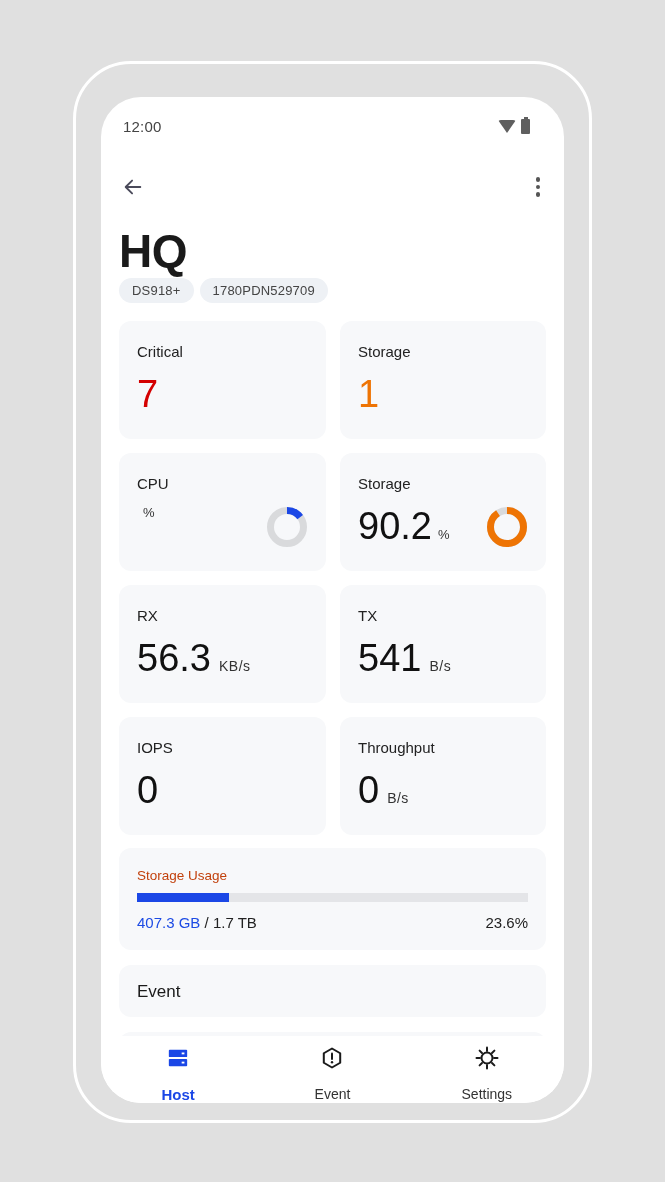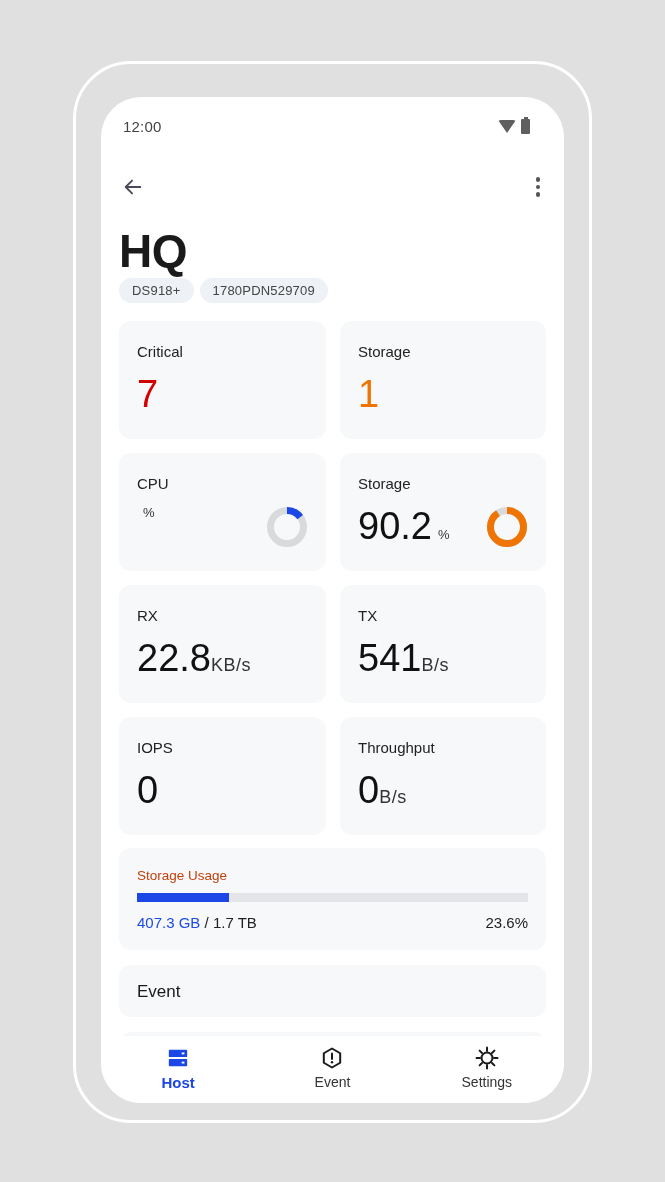--- a/index.html
+++ b/index.html
@@ -29,42 +29,42 @@
 
   .page-title { position: absolute; left: 18px; top: 127px; font-size: 46px; font-weight: bold; color: #1a1a1a; letter-spacing: -0.5px; }
   .chips { position: absolute; left: 18px; top: 181px; display: flex; gap: 6px; }
   .chip { height: 25px; padding: 0 13px; border-radius: 13px; background: #eef1f5; font-size: 13px; color: #444; display: flex; align-items: center; letter-spacing: 0.2px; }
 
   .grid { position: absolute; left: 18px; top: 224px; width: 427px; display: grid; grid-template-columns: 207px 206px; column-gap: 14px; row-gap: 14px; }
   .card { background: #f7f8fa; border-radius: 12px; height: 118px; position: relative; }
   .card-label { position: absolute; left: 18px; top: 22px; font-size: 15px; color: #222; }
   .card-value { position: absolute; left: 18px; top: 52px; font-size: 38px; color: #111; display: flex; align-items: baseline; font-weight: normal; }
   .card-value .num { font-size: 38px; }
-  .card-value .unit { font-size: 18px; color: #333; letter-spacing: 0.5px; }
+  .card-value .unit { font-size: 14px; color: #333; margin-left: 8px; letter-spacing: 0.5px; }
   .card-value .unit.small { margin-left: 6px; font-size: 13px; }
   .critical .num { color: #d40000; }
   .warning .num { color: #ee7404; }
   .donut { position: absolute; right: 18px; top: 53px; width: 42px; height: 42px; }
 
   .storage-card { position: absolute; left: 18px; top: 751px; width: 427px; height: 102px; background: #f7f8fa; border-radius: 12px; }
   .storage-label { position: absolute; left: 18px; top: 20px; font-size: 13.5px; color: #c2410c; }
   .storage-bar { position: absolute; left: 18px; top: 45px; width: 391px; height: 9px; background: #e4e5e8; }
   .storage-fill { height: 100%; background: #1b47e6; }
   .storage-used { position: absolute; left: 18px; top: 66px; font-size: 15px; color: #1d4be4; }
   .storage-total { font-size: 15px; color: #222; }
   .storage-percent { position: absolute; right: 18px; top: 66px; font-size: 15px; color: #222; }
 
   .event-card { position: absolute; left: 18px; top: 868px; width: 427px; height: 52px; background: #f7f8fa; border-radius: 12px; cursor: pointer; }
   .event-label { position: absolute; left: 18px; top: 17px; font-size: 17px; color: #1a1a1a; }
   .peek-card { position: absolute; left: 18px; top: 935px; width: 427px; height: 40px; background: #f7f8fa; border-radius: 12px; }
 
   .bottom-nav { position: absolute; left: 0; top: 939px; width: 100%; height: 67px; background: #ffffff; display: flex; }
   .nav-item { flex: 1; display: flex; flex-direction: column; align-items: center; padding-top: 10px; cursor: pointer; }
   .nav-icon { width: 24px; height: 24px; display: flex; align-items: center; justify-content: center; }
-  .nav-label { font-size: 14px; color: #333; margin-top: 4px; }
+  .nav-label { font-size: 14px; color: #333; margin-top: 16px; }
   .nav-item.active .nav-label { color: #1b47e6; font-weight: bold; font-size: 15px; }
 </style>
 </head>
 <body>
 
 <div class="phone-outline"></div>
 
 <div class="screen">
 
   <div class="status-bar">
@@ -127,21 +127,21 @@
       </div>
       <svg class="donut" viewBox="0 0 42 42">
         <circle cx="21" cy="21" r="16.5" fill="none" stroke="#d9dadc" stroke-width="7"></circle>
         <circle class="donut-arc" cx="21" cy="21" r="16.5" fill="none" stroke-width="7" transform="rotate(-90 21 21)" stroke="#ee7404" stroke-dasharray="93.51264692675379 103.67255756846318"></circle>
       </svg>
     </div>
 
     <div class="card">
       <span class="card-label">RX</span>
       <div class="card-value">
-        <span class="num">22.8</span>
+        <span class="num">56.3</span>
         <span class="unit">KB/s</span>
       </div>
     </div>
     <div class="card">
       <span class="card-label">TX</span>
       <div class="card-value">
         <span class="num">541</span>
         <span class="unit">B/s</span>
       </div>
     </div>

